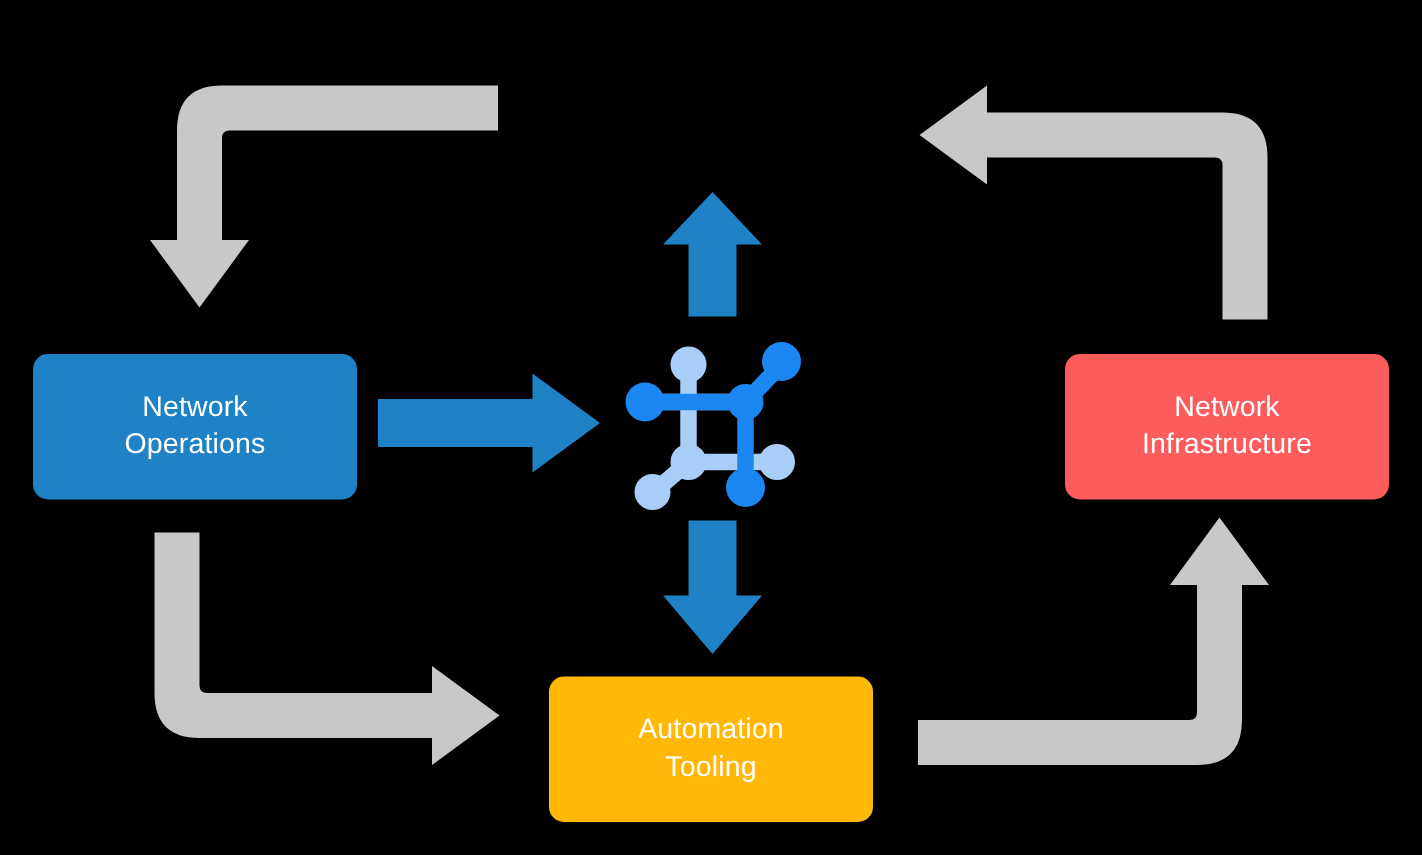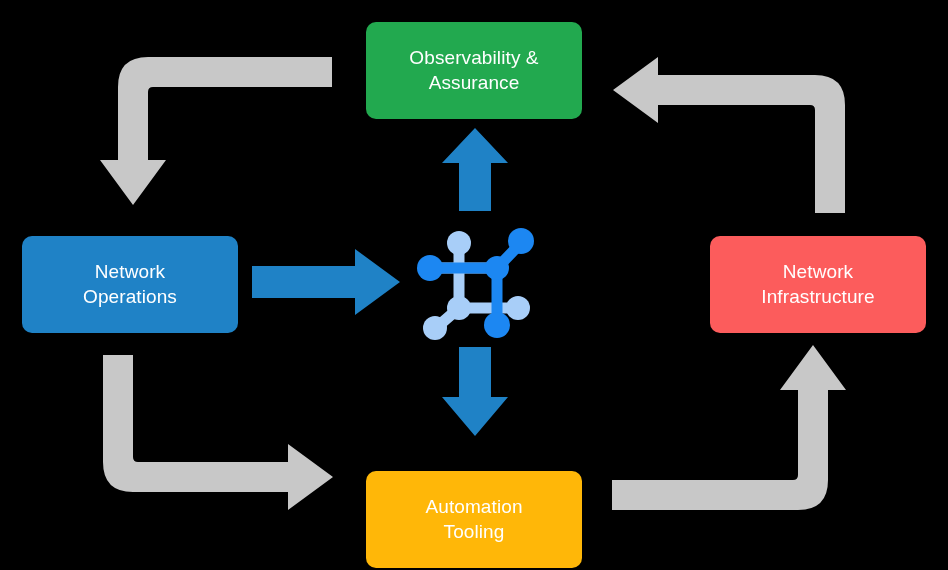--- a/index.html
+++ b/index.html
@@ -34,21 +34,21 @@
     line-height: 1.30;
     font-weight: 400;
     letter-spacing: 0.1px;
     box-sizing: border-box;
     padding: 4px 10px;
     white-space: pre-line;
   }
   #box-observability { left: 366px; top: 22px;  width: 216px; height: 97px; background: #22A94F; }
   #box-operations    { left: 22px;  top: 236px; width: 216px; height: 97px; background: #1F82C6; }
   #box-infrastructure{ left: 710px; top: 236px; width: 216px; height: 97px; background: #FC5C5C; }
-  #box-automation    { left: 366px; top: 451px; width: 216px; height: 97px; background: #FFB708; margin-top: 20px; }
+  #box-automation    { left: 366px; top: 451px; width: 216px; height: 97px; background: #FFB708; }
 </style>
 </head>
 <body>
 
 <div id="stage">
 
   <svg id="flow-svg" viewBox="0 0 948 570">
 
     <path d="M 332,57 L 148,57 Q 118,57 118,87 L 118,160 L 100,160 L 133,205 L 166,160 L 148,160 L 148,92 Q 148,87 153,87 L 332,87 Z" fill="#C8C8C8"></path>
 
@@ -88,22 +88,20 @@
 
       <g fill="#1C87F2">
         <circle cx="430" cy="268" r="13"></circle>
         <circle cx="497" cy="268" r="12"></circle>
         <circle cx="521" cy="241" r="13"></circle>
         <circle cx="497" cy="325" r="13"></circle>
       </g>
     </g>
   </svg>
 
-  <div class="node-box" id="box-observability">Observability &amp;
-Assurance</div>
 
   <div class="node-box" id="box-operations">Network
 Operations</div>
 
   <div class="node-box" id="box-infrastructure">Network
 Infrastructure</div>
 
   <div class="node-box" id="box-automation">Automation
 Tooling</div>
 

